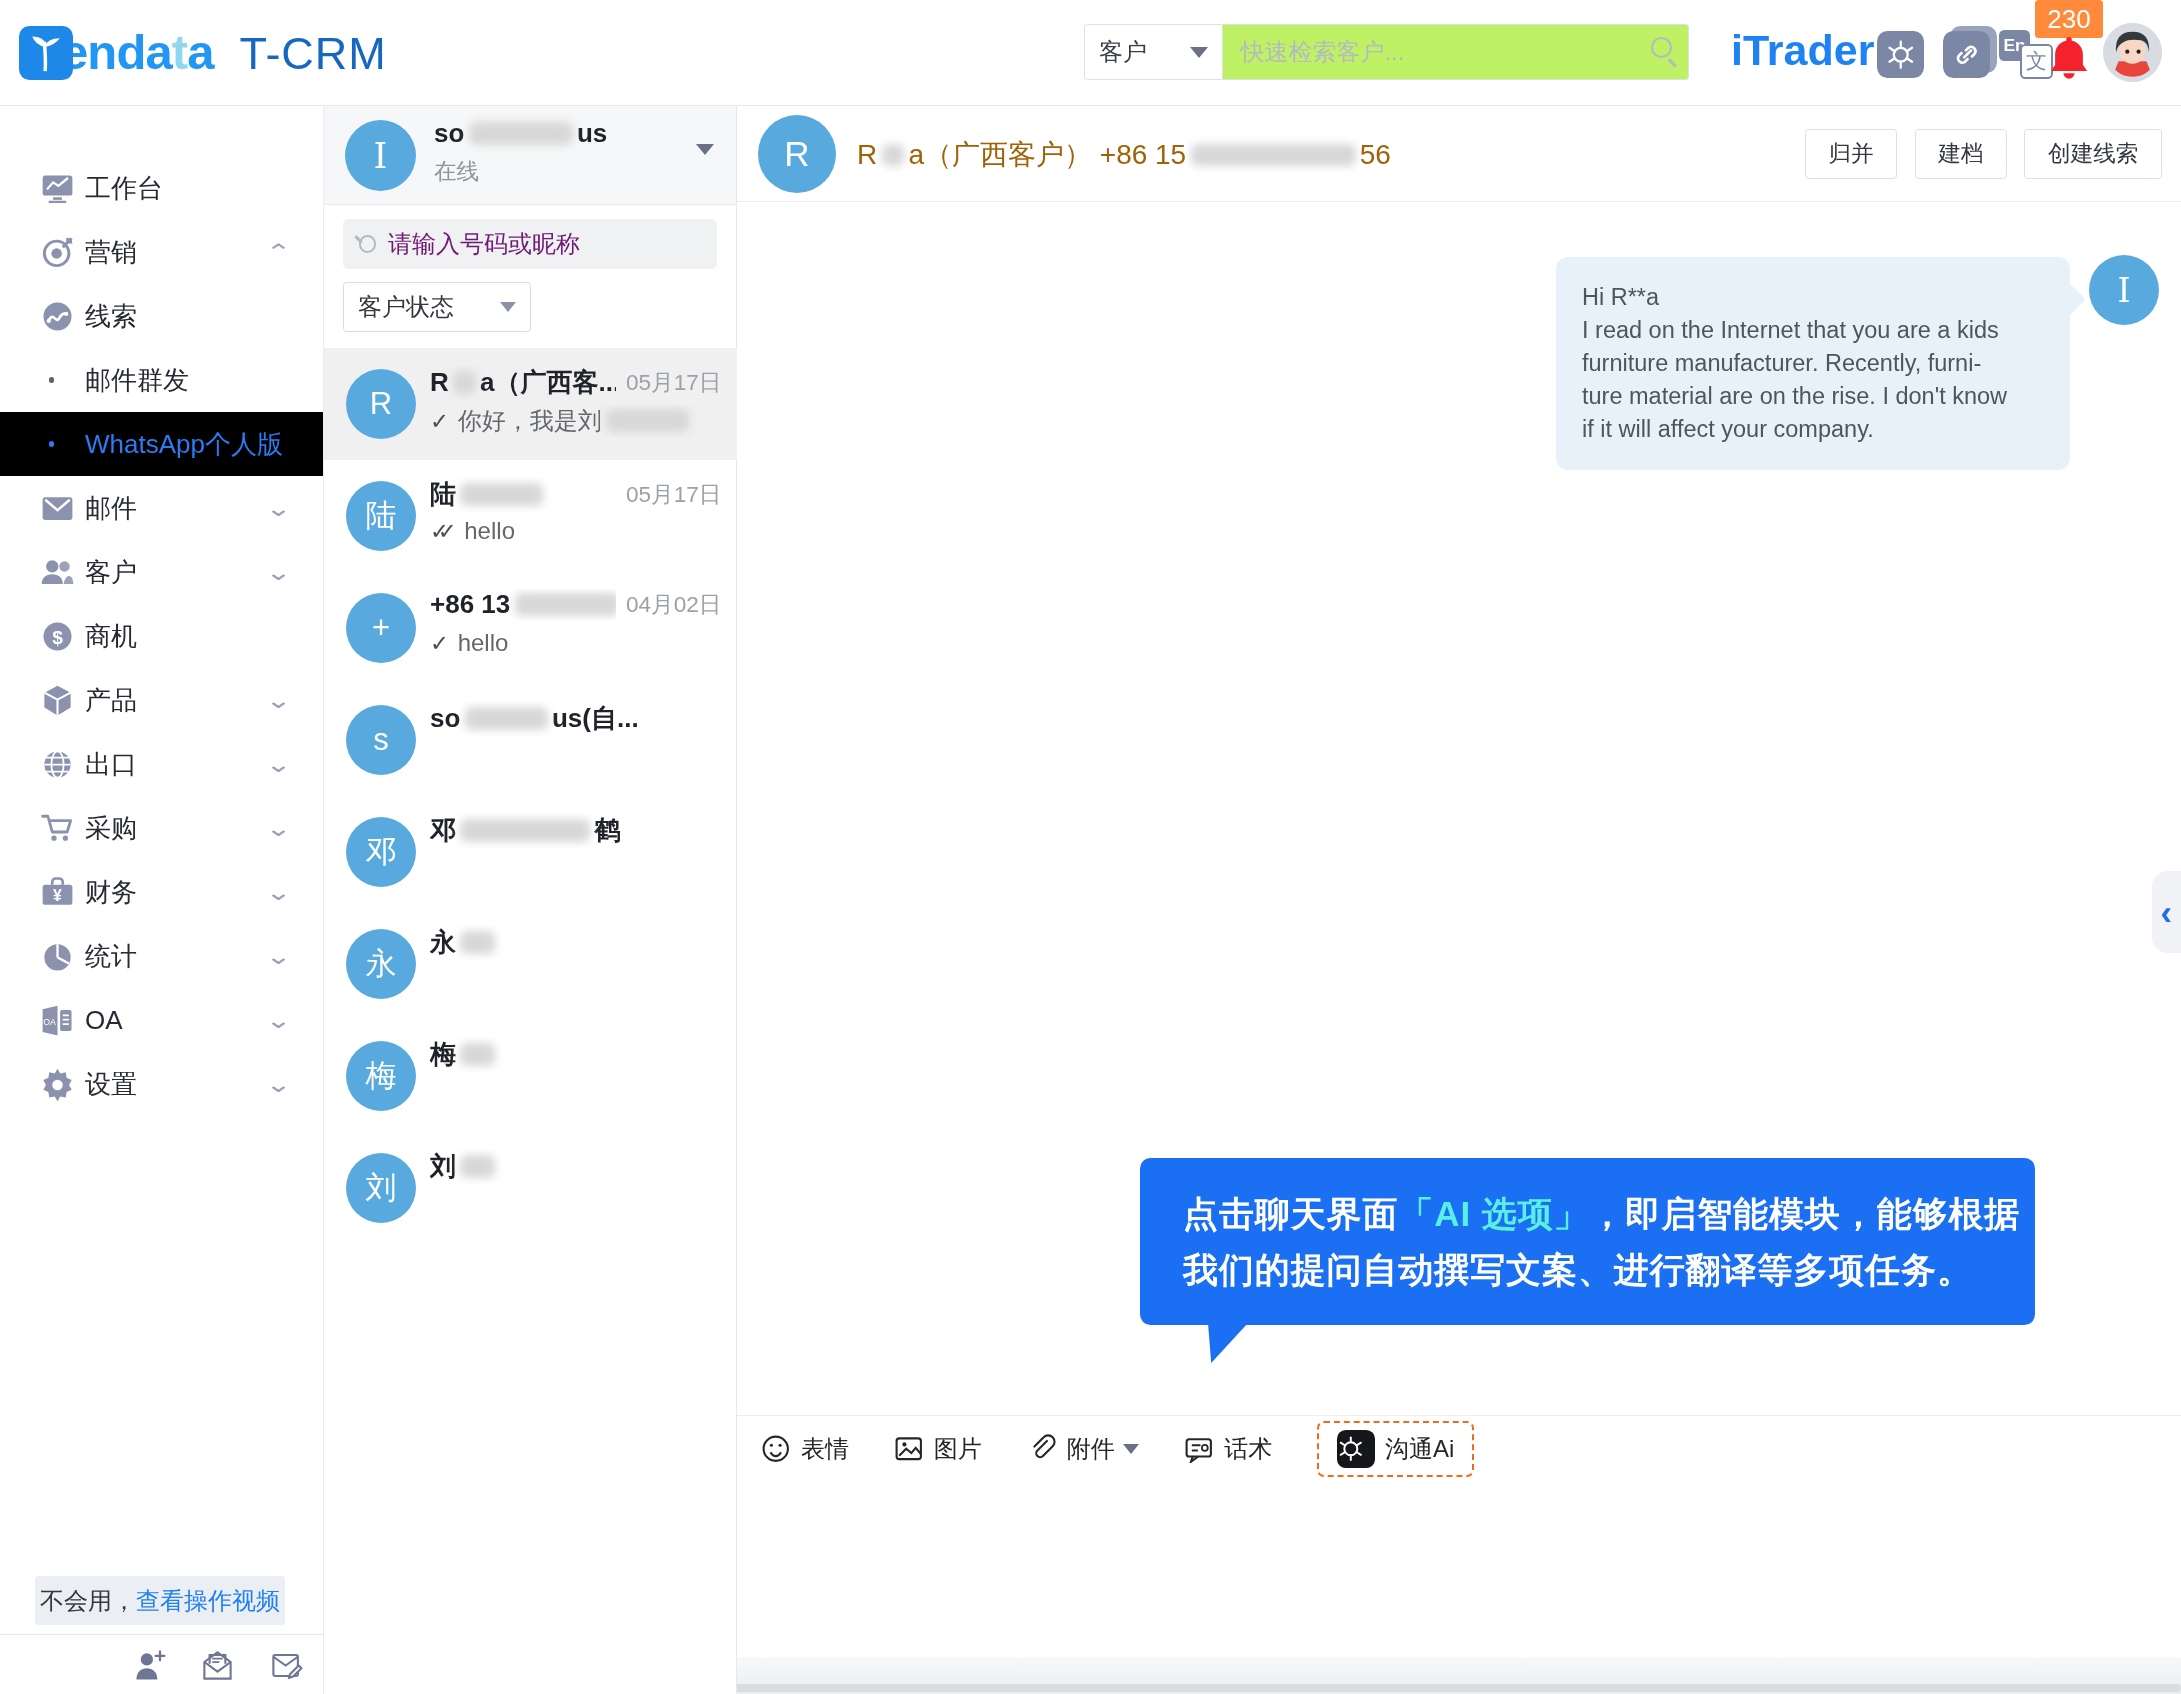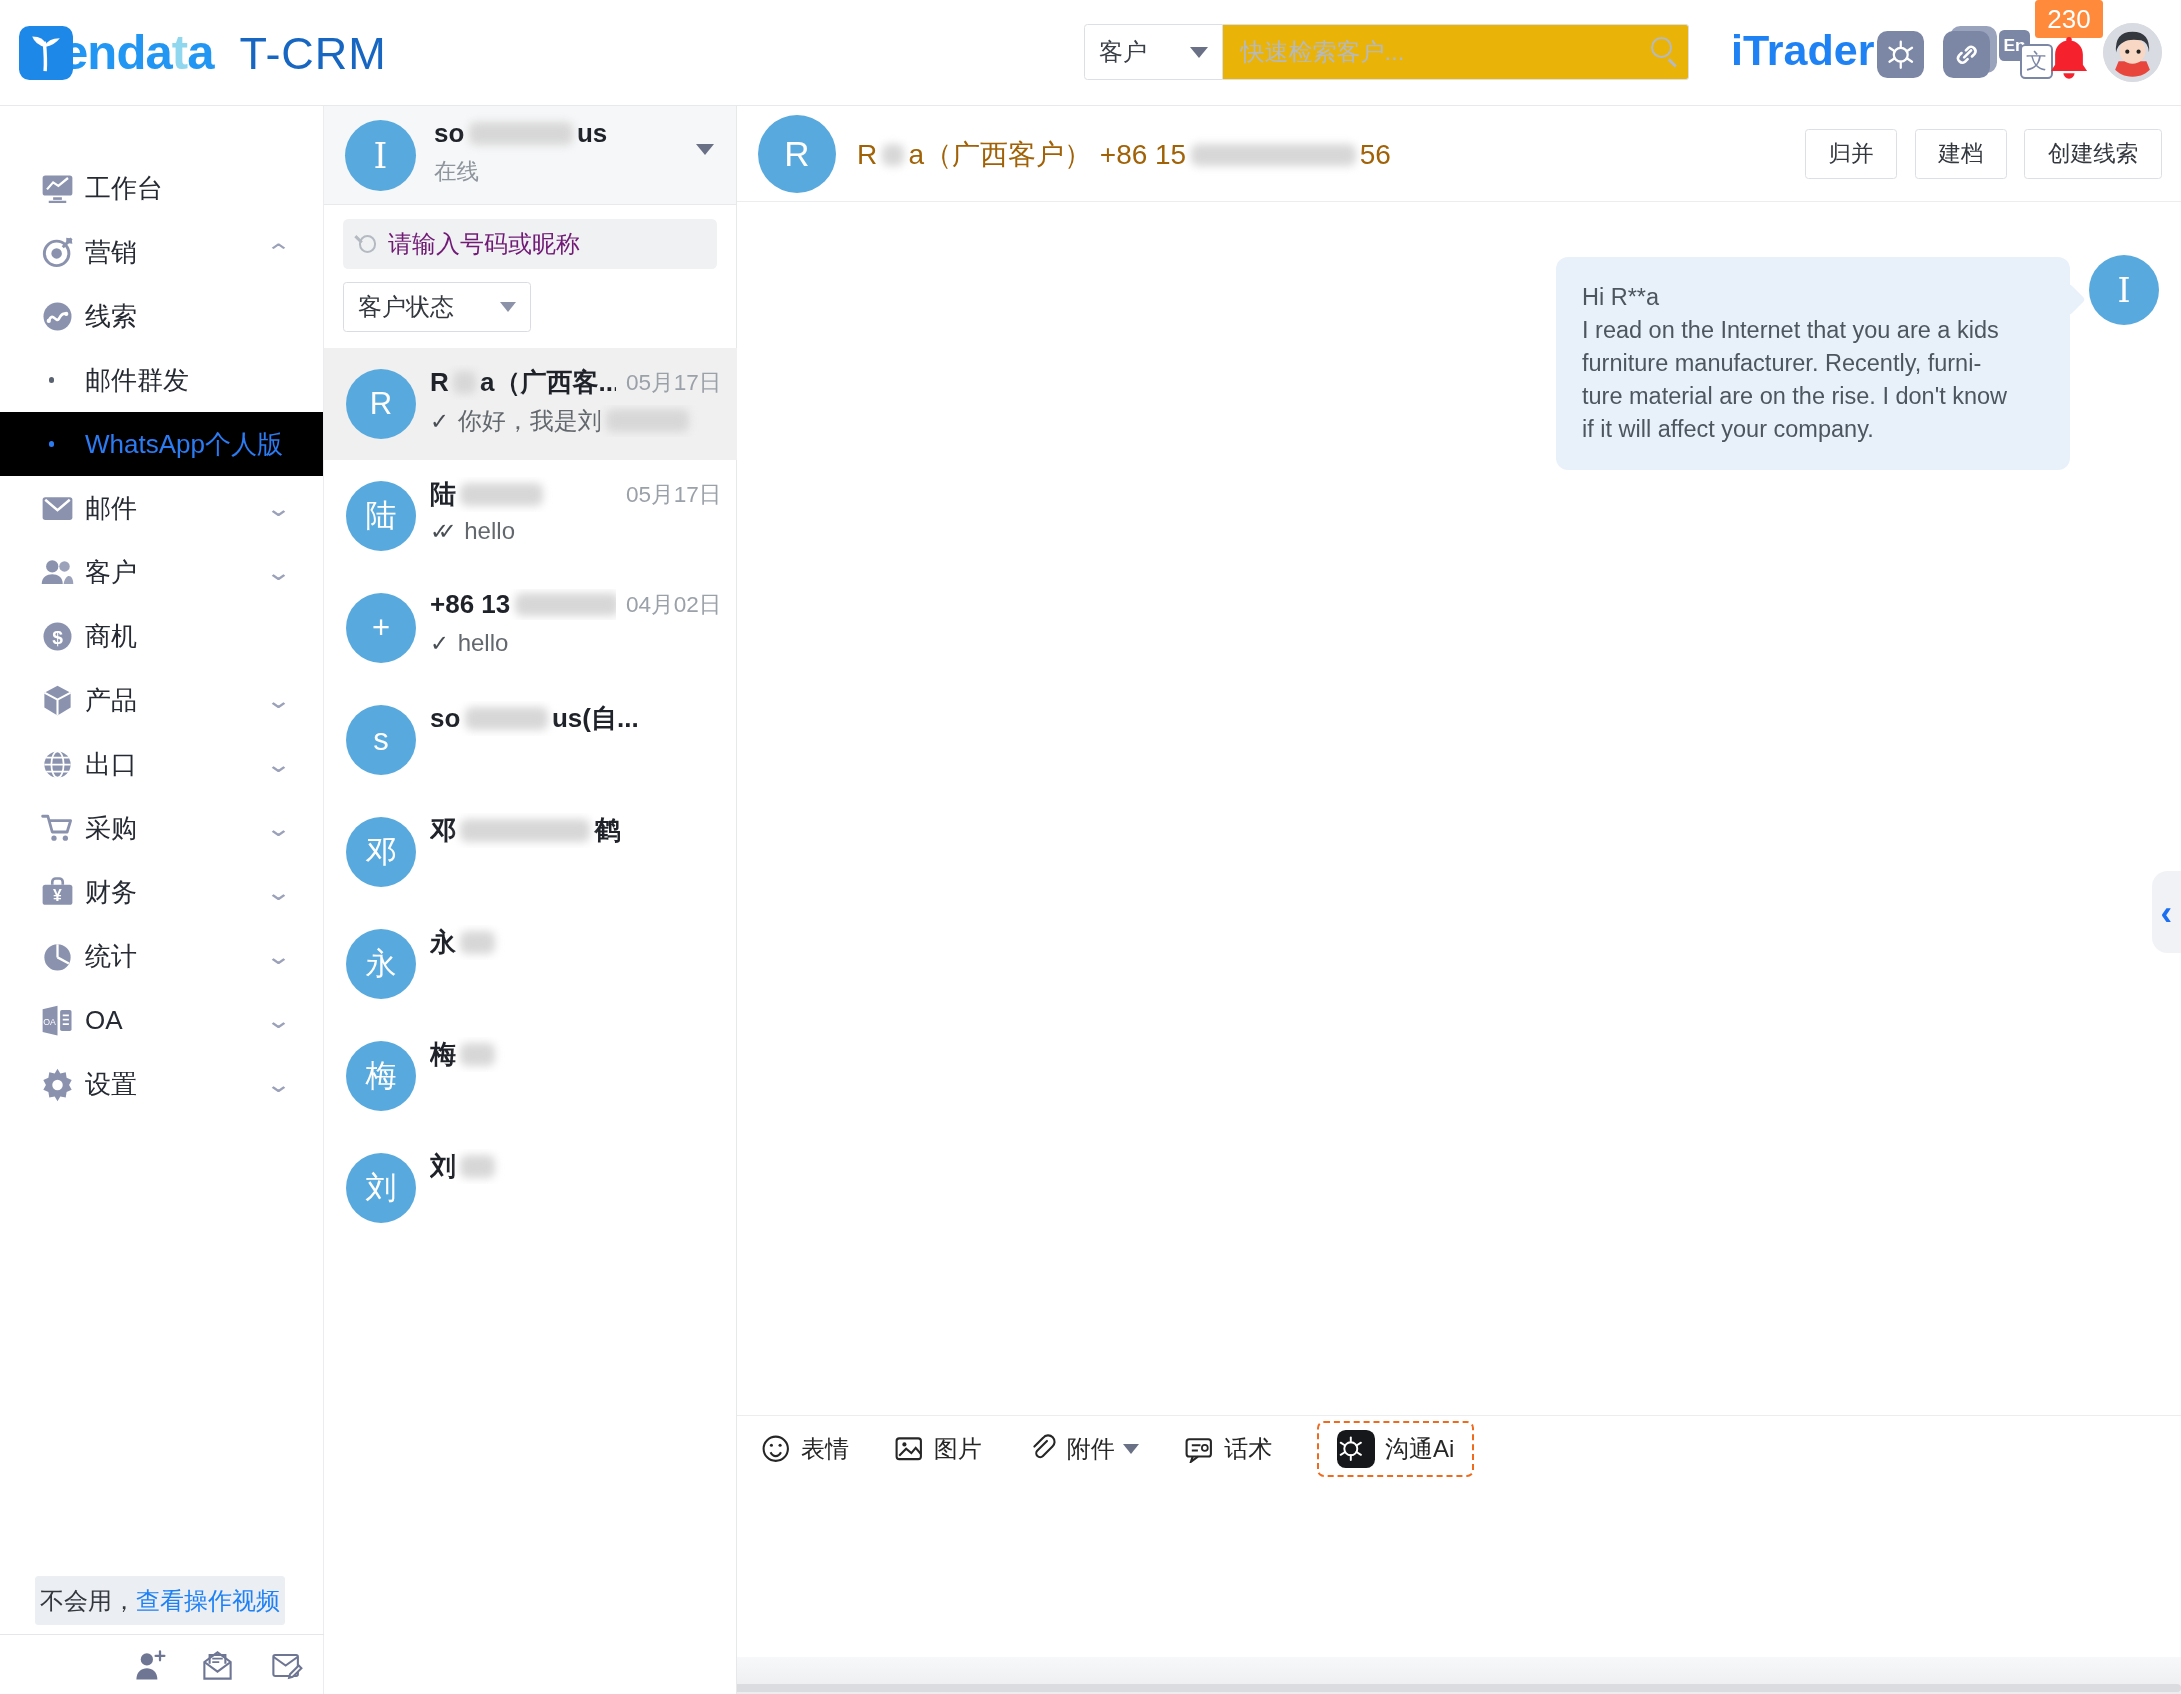--- a/index.html
+++ b/index.html
@@ -16,21 +16,21 @@
   .logo-word .cy { color:#8FD7EF; }
   .product-name { font-size:45px; color:#1766C2; margin-left:26px; letter-spacing:0.9px; }
 
   .top-search { position:absolute; left:1084px; top:24px; height:56px; display:flex; }
   .search-cat { width:139px; height:56px; border:1.7px solid #DCDFE3; border-radius:3.5px 0 0 3.5px;
     display:flex; align-items:center; padding:0 14px; font-size:24px; color:#3A3F47; background:#fff; }
   .search-cat .caret { margin-left:auto; }
   .caret { width:0; height:0; border-left:9.6px solid transparent; border-right:9.6px solid transparent;
     border-top:11.3px solid #6A7186; }
   .search-field { width:466px; height:56px; border:1.7px solid #DCDFE3; border-left:none;
-    border-radius:0 3.5px 3.5px 0; position:relative; background:#eab308; }
+    border-radius:0 3.5px 3.5px 0; position:relative; background:#bef264; }
   .search-field input { width:100%; height:100%; border:none; outline:none; font-size:24px;
     color:#3A3F47; padding:0 61px 0 17.4px; font-family:inherit; background:transparent; }
   .search-field input::placeholder { color:#B4B9C2; }
   .mag { position:absolute; right:15.6px; top:12px; width:21px; height:21px; border:2.6px solid #B4B9C2;
     border-radius:50%; }
   .mag::after { content:""; position:absolute; left:17.4px; top:19px; width:2.6px; height:10.4px;
     background:#B4B9C2; transform:rotate(-45deg); }
 
   .itrader { position:absolute; left:1731px; top:26px; font-size:43px; font-weight:bold; color:#1E82F5; }
   .sq-icon { position:absolute; top:31px; width:47px; height:47px; background:#7C87A6; border-radius:10.4px;
@@ -484,20 +484,21 @@
 
   <div class="bubble" id="bubble">
       <div class="ln">Hi R**a</div>
       <div class="ln">I read on the Internet that you are a kids</div>
       <div class="ln">furniture manufacturer. Recently, furni-</div>
       <div class="ln">ture material are on the rise. I don't know</div>
       <div class="ln">if it will affect your company.</div>
     </div>
   <div class="avatar msg-avatar">I</div>
 
+  <div class="callout" id="callout"><span>点击聊天界面</span><span class="accent">「AI 选项」</span><span>，即启智能模块，能够根据</span><br><span>我们的提问自动撰写文案、进行翻译等多项任务。</span></div>
 
   <div class="chat-toolbar" id="chat-toolbar">
       <div class="tb-item">
         <svg width="29.5" height="29.5" viewBox="0 0 34 34">
           <g fill="none" stroke="#262626" stroke-width="2.4">
             <circle cx="17" cy="17" r="14"></circle>
             <path d="M11 21c1.5 3 4 4.5 6 4.5s4.5-1.5 6-4.5"></path>
           </g>
           <circle cx="12" cy="13" r="1.8" fill="#262626"></circle>
           <circle cx="22" cy="13" r="1.8" fill="#262626"></circle>

